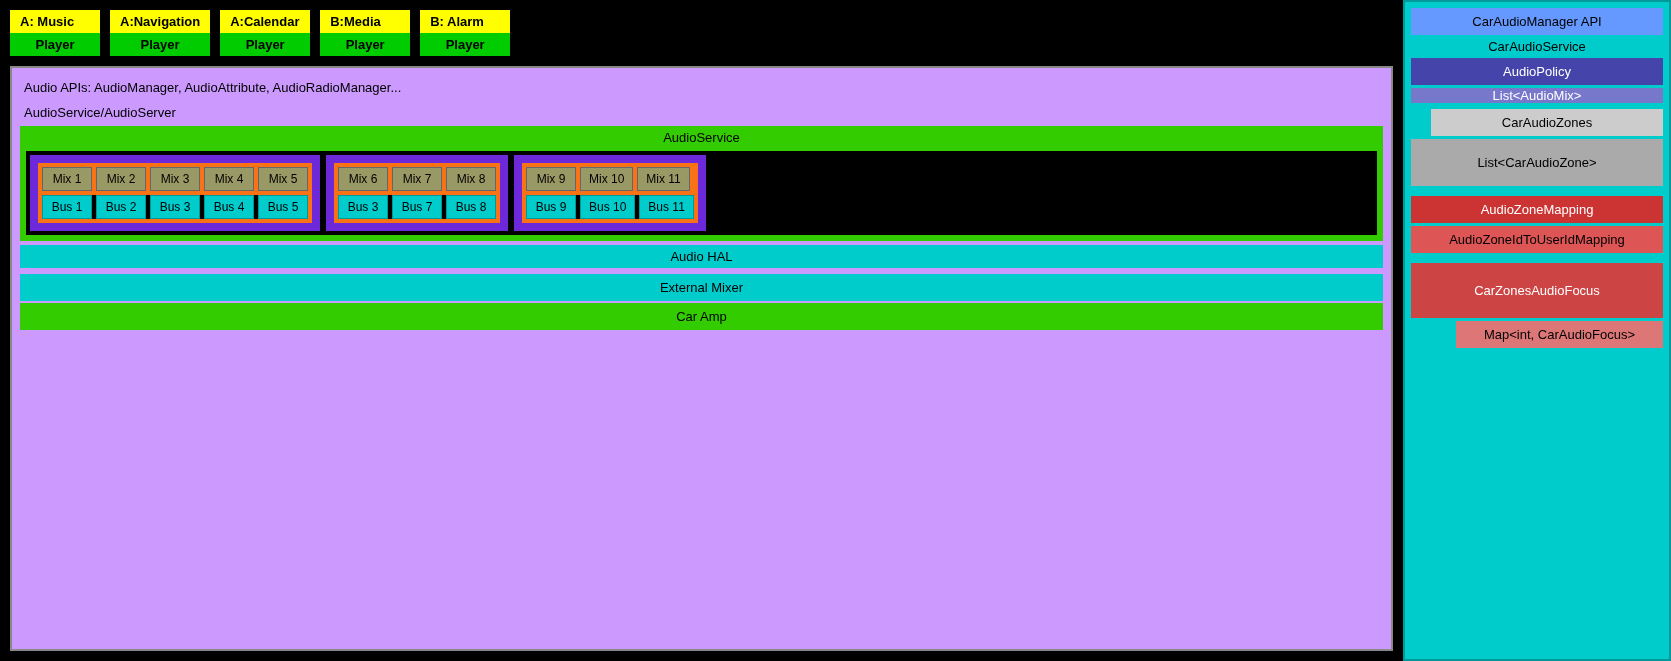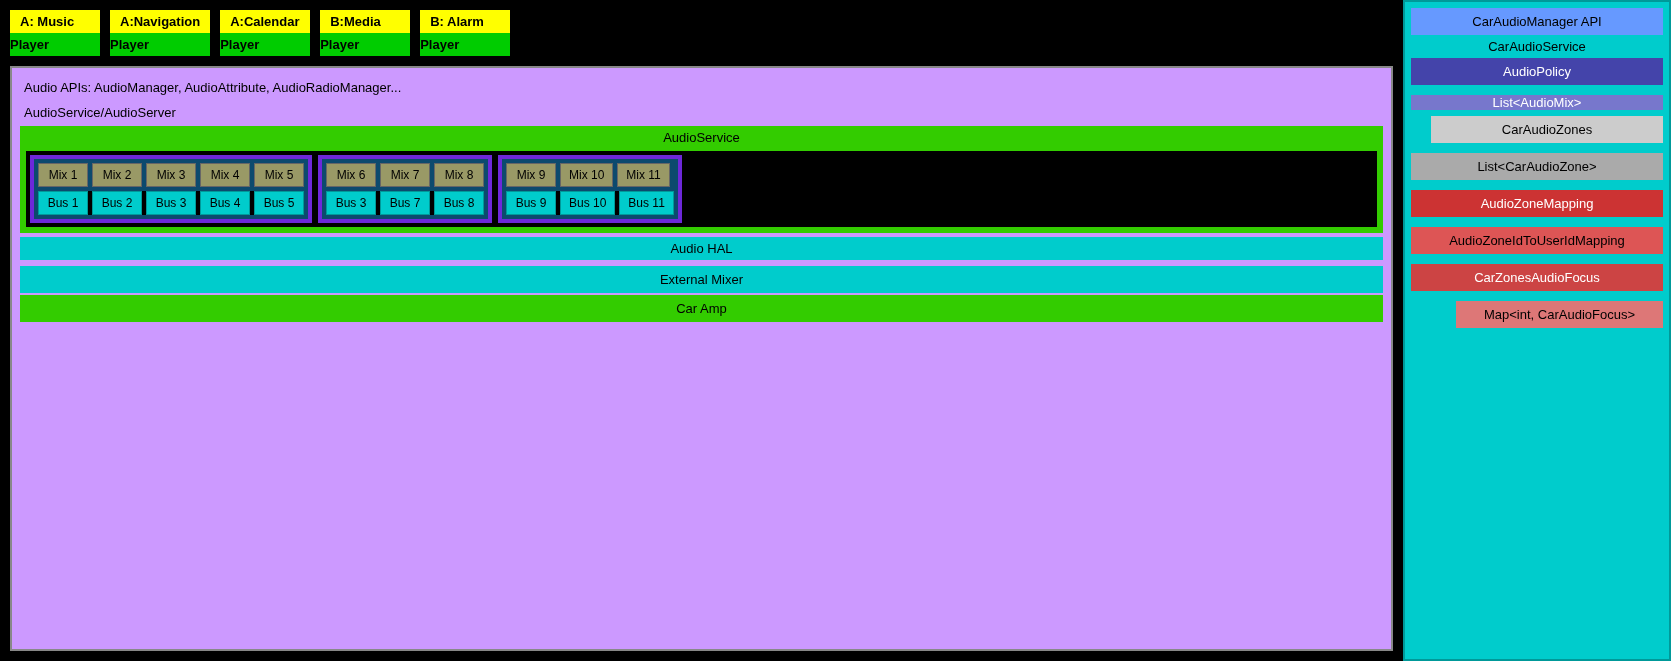--- a/index.html
+++ b/index.html
@@ -41,21 +41,21 @@
       font-weight: bold;
       font-size: 13px;
       min-width: 90px;
       text-align: left;
     }
     .app-card-bottom {
       background: #00cc00;
       padding: 4px 0;
       font-weight: bold;
       font-size: 13px;
-      text-align: left;
+      text-align: center;
     }
 
     
     .diagram-area {
       background: #cc99ff;
       border: 2px solid #888;
       padding: 8px;
       flex: 1;
       display: flex;
       flex-direction: column;
@@ -151,21 +151,21 @@
       border: 2px solid #009999;
       display: flex;
       flex-direction: column;
       gap: 0;
       padding: 6px;
     }
 
     .right-section {
       display: flex;
       flex-direction: column;
-      gap: 10px;
+      gap: 3px;
       margin-bottom: 6px;
     }
 
     .rp-blue {
       background: #6699ff;
       padding: 6px;
       text-align: center;
       font-size: 13px;
       color: #000;
     }
@@ -196,21 +196,21 @@
       background: #cccccc;
       padding: 6px;
       text-align: center;
       font-size: 13px;
       color: #000;
       margin-left: 20px;
     }
 
     .rp-gray-medium {
       background: #aaaaaa;
-      padding: 6px;
+      padding: 16px;
       text-align: center;
       font-size: 13px;
       color: #000;
     }
 
     .rp-red-dark {
       background: #cc3333;
       padding: 6px;
       text-align: center;
       font-size: 13px;
@@ -220,44 +220,44 @@
     .rp-red-medium {
       background: #dd5555;
       padding: 6px;
       text-align: center;
       font-size: 13px;
       color: #000;
     }
 
     .rp-salmon {
       background: #cc4444;
-      padding: 6px;
+      padding: 20px;
       text-align: center;
       font-size: 13px;
       color: #fff;
     }
 
     .rp-pink {
       background: #dd7777;
       padding: 6px;
       text-align: center;
       font-size: 13px;
       color: #000;
       margin-left: 45px;
     }
 
     .divider {
       height: 4px;
     }
 
     
     .inner-group {
-      border: 4px solid #6d28d9;
+      border: 8px solid #6d28d9;
       padding: 4px;
-      background: #0c4a6e;
+      background: #f97316;
       display: flex;
       gap: 4px;
     }
   </style>
 </head>
 <body>
 
 <div class="left-panel">
 
   <div class="apps-row">

